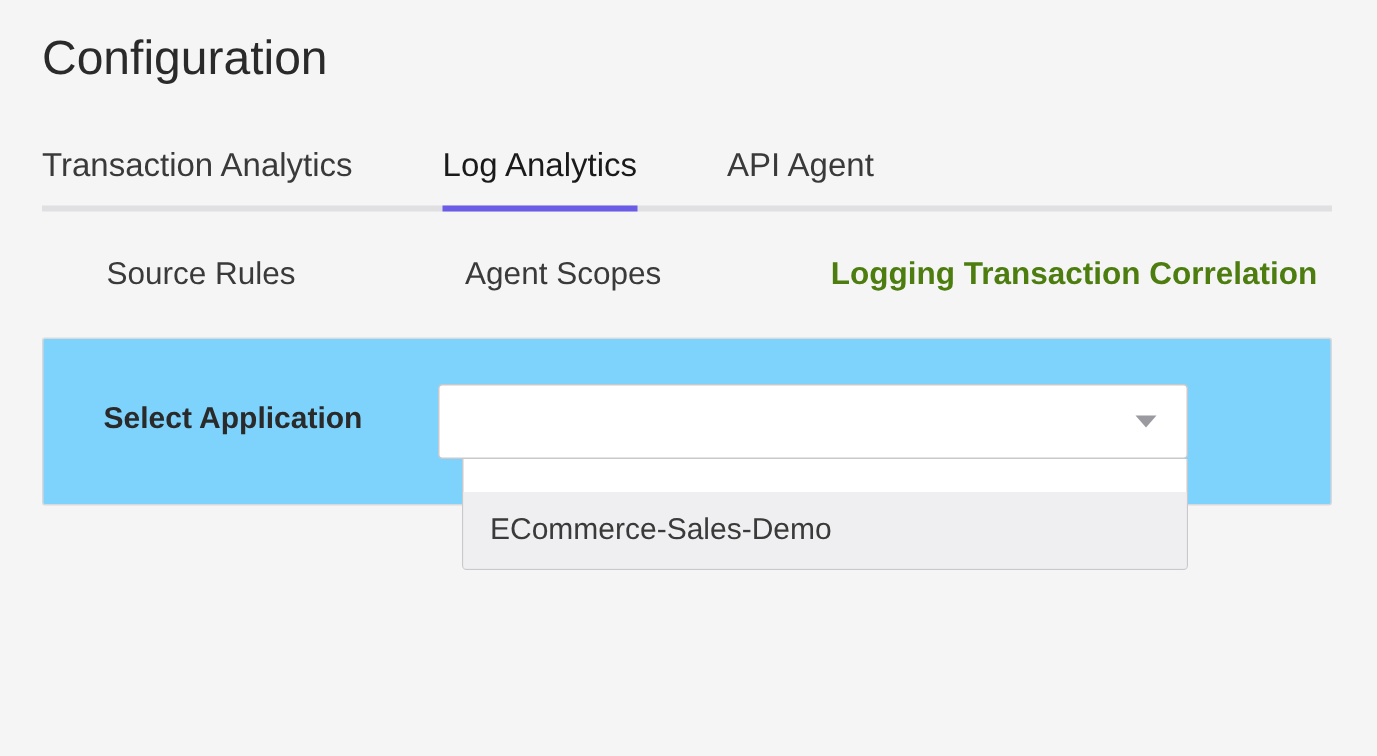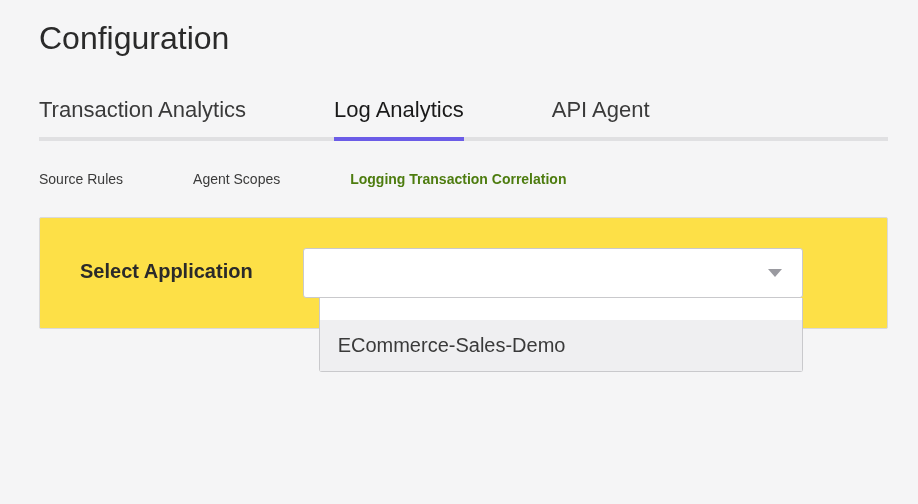--- a/index.html
+++ b/index.html
@@ -8,31 +8,31 @@
       padding: 0;
     }
     body {
       font-family: -apple-system, BlinkMacSystemFont, "Segoe UI", Helvetica, Arial, sans-serif;
       background: #f5f5f6;
       width: 918px;
       height: 504px;
       overflow: hidden;
     }
     .container {
-      padding: 20px 30px 0 39px;
+      padding: 20px 30px 0 28px;
     }
     .page-title {
       font-size: 32px;
       font-weight: 400;
       color: #2a2a2a;
       margin-bottom: 40px;
     }
     .primary-tabs {
       display: flex;
-      gap: 88px;
+      gap: 60px;
       border-bottom: 4px solid #e0e0e2;
       margin-bottom: 30px;
     }
     .primary-tab {
       font-size: 22px;
       color: #3a3a3a;
       padding-bottom: 14px;
       cursor: pointer;
       position: relative;
       font-weight: 400;
@@ -49,31 +49,32 @@
       bottom: -4px;
       height: 4px;
       background: #6b5ce7;
     }
     .secondary-tabs {
       display: flex;
       gap: 70px;
       margin-bottom: 30px;
     }
     .secondary-tab {
-      font-size: 14px;
+      font-size: 21px;
       color: #3a3a3a;
       cursor: pointer;
       font-weight: 400;
+      margin-left: 43px;
     }
     .secondary-tab.active {
       font-weight: 700;
       color: #4d7c0f;
     }
     .panel {
-      background: #fde047;
+      background: #7dd3fc;
       border: 1px solid #d9d9dc;
       border-radius: 2px;
       padding: 30px 40px;
       display: flex;
       align-items: flex-start;
       gap: 50px;
     }
     .field-label {
       font-size: 20px;
       font-weight: 700;

